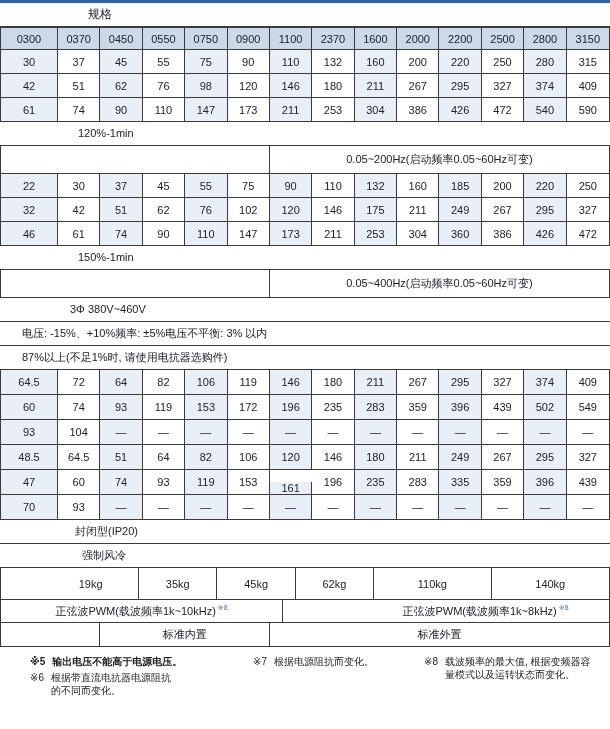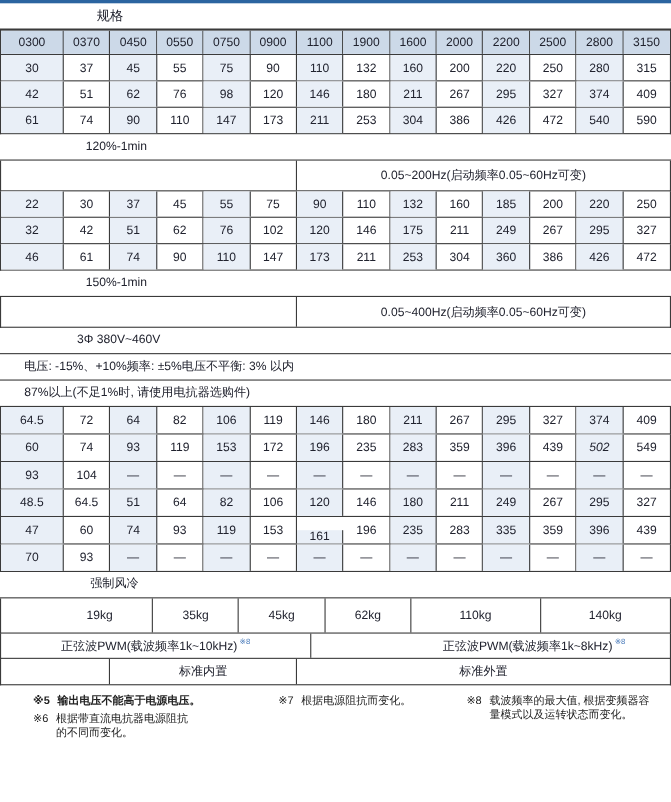--- a/index.html
+++ b/index.html
@@ -83,21 +83,21 @@
         <div class="cell hcell" style="grid-column: span 1;">
           <span>0750</span>
         </div>
         <div class="cell hcell" style="grid-column: span 1;">
           <span>0900</span>
         </div>
         <div class="cell hcell" style="grid-column: span 1;">
           <span>1100</span>
         </div>
         <div class="cell hcell" style="grid-column: span 1;">
-          <span>1900</span>
+          <span>2370</span>
         </div>
         <div class="cell hcell" style="grid-column: span 1;">
           <span>1600</span>
         </div>
         <div class="cell hcell" style="grid-column: span 1;">
           <span>2000</span>
         </div>
         <div class="cell hcell" style="grid-column: span 1;">
           <span>2200</span>
         </div>
@@ -470,21 +470,21 @@
         </div>
         <div class="cell" style="grid-column: span 1;">
           <span>359</span>
         </div>
         <div class="cell tint" style="grid-column: span 1;">
           <span>396</span>
         </div>
         <div class="cell" style="grid-column: span 1;">
           <span>439</span>
         </div>
-        <div class="cell tint" style="grid-column: span 1; font-style: italic;">
+        <div class="cell tint" style="grid-column: span 1;">
           <span>502</span>
         </div>
         <div class="cell" style="grid-column: span 1;">
           <span>549</span>
         </div>
       </div>
       <div class="row bordered r-nums tall">
         <div class="cell tint" style="grid-column: span 1;">
           <span>93</span>
         </div>
@@ -653,20 +653,21 @@
         <div class="cell" style="grid-column: span 1;">
           <span>—</span>
         </div>
         <div class="cell tint" style="grid-column: span 1;">
           <span>—</span>
         </div>
         <div class="cell" style="grid-column: span 1;">
           <span>—</span>
         </div>
       </div>
+      <div class="r-label" style="padding-left: 75px;">封闭型(IP20)</div>
       <div class="r-label" style="padding-left: 82px;">强制风冷</div>
       <div class="row bordered r-split weights-row">
         <div class="cell" style="grid-column: span 2;">
           <span>19kg</span>
         </div>
         <div class="cell" style="grid-column: span 2;">
           <span>35kg</span>
         </div>
         <div class="cell" style="grid-column: span 2;">
           <span>45kg</span>

